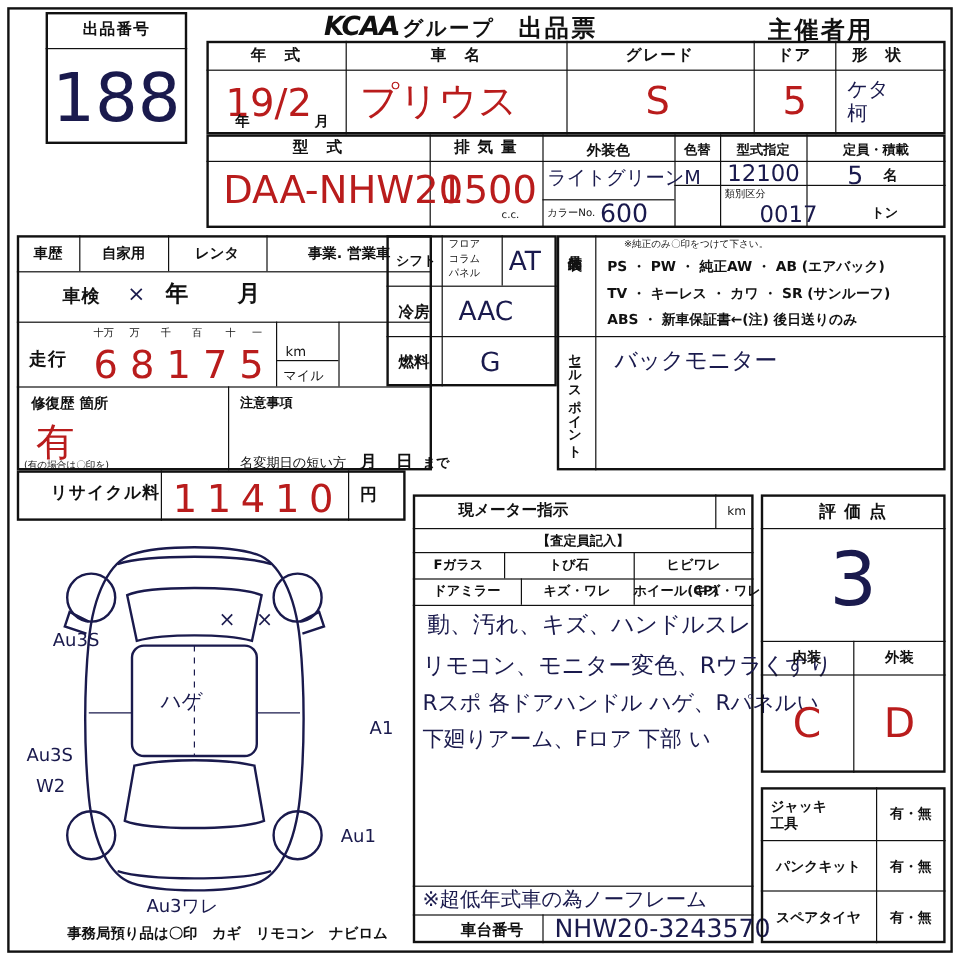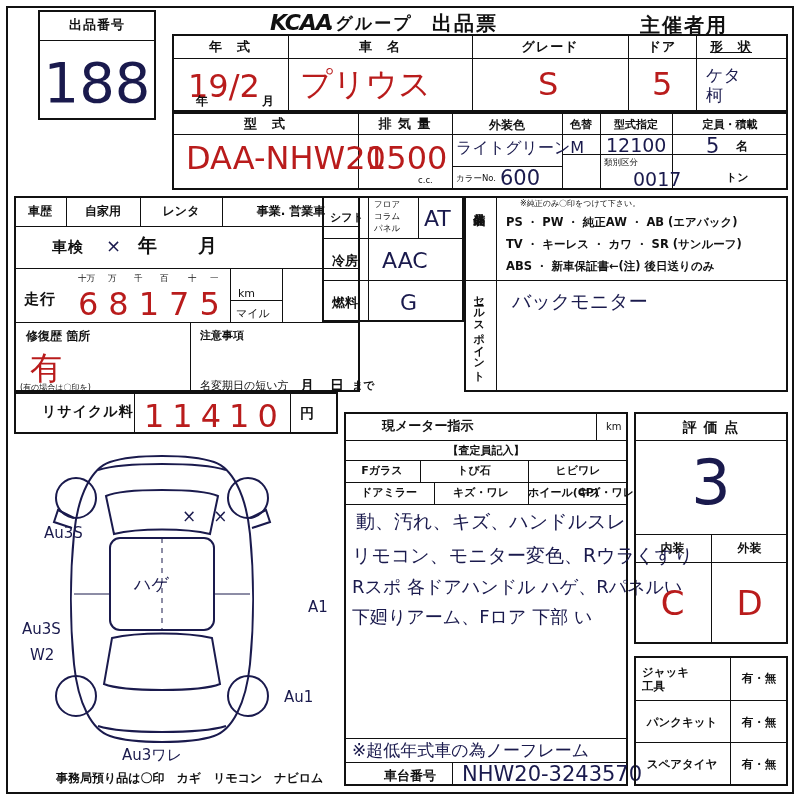--- a/index.html
+++ b/index.html
@@ -107,21 +107,21 @@
 
   <div class="vline" style="left:288px;top:34px;height:78px;"></div>
   <div class="vline" style="left:472px;top:34px;height:78px;"></div>
   <div class="vline" style="left:628px;top:34px;height:78px;"></div>
   <div class="vline" style="left:696px;top:34px;height:78px;"></div>
 
   <div class="lbl ctr" style="left:172px;top:40px;width:116px;">年　式</div>
   <div class="lbl ctr" style="left:288px;top:40px;width:184px;">車　名</div>
   <div class="lbl ctr" style="left:472px;top:40px;width:156px;">グレード</div>
   <div class="lbl ctr" style="left:628px;top:40px;width:68px;">ドア</div>
-  <div class="lbl ctr" style="left:696px;top:40px;width:70px;text-decoration:underline;">形　状</div>
+  <div class="lbl ctr" style="left:696px;top:40px;width:70px;">形　状</div>
 
   <div class="hw-lg" style="left:188px;top:70px;">19/2</div>
   <div class="lbl-sm" style="left:196px;top:95px;font-size:12px;">年</div>
   <div class="lbl-sm" style="left:262px;top:95px;font-size:12px;">月</div>
   <div class="hw-lg" style="left:300px;top:68px;">プリウス</div>
   <div class="hw-lg" style="left:538px;top:68px;">S</div>
   <div class="hw-lg" style="left:652px;top:68px;">5</div>
   <div class="hw-sm" style="left:706px;top:66px;line-height:1.15;">ケタ<br>柯</div>
 
   <div class="bx" style="left:172px;top:112px;width:616px;height:78px;"></div>

